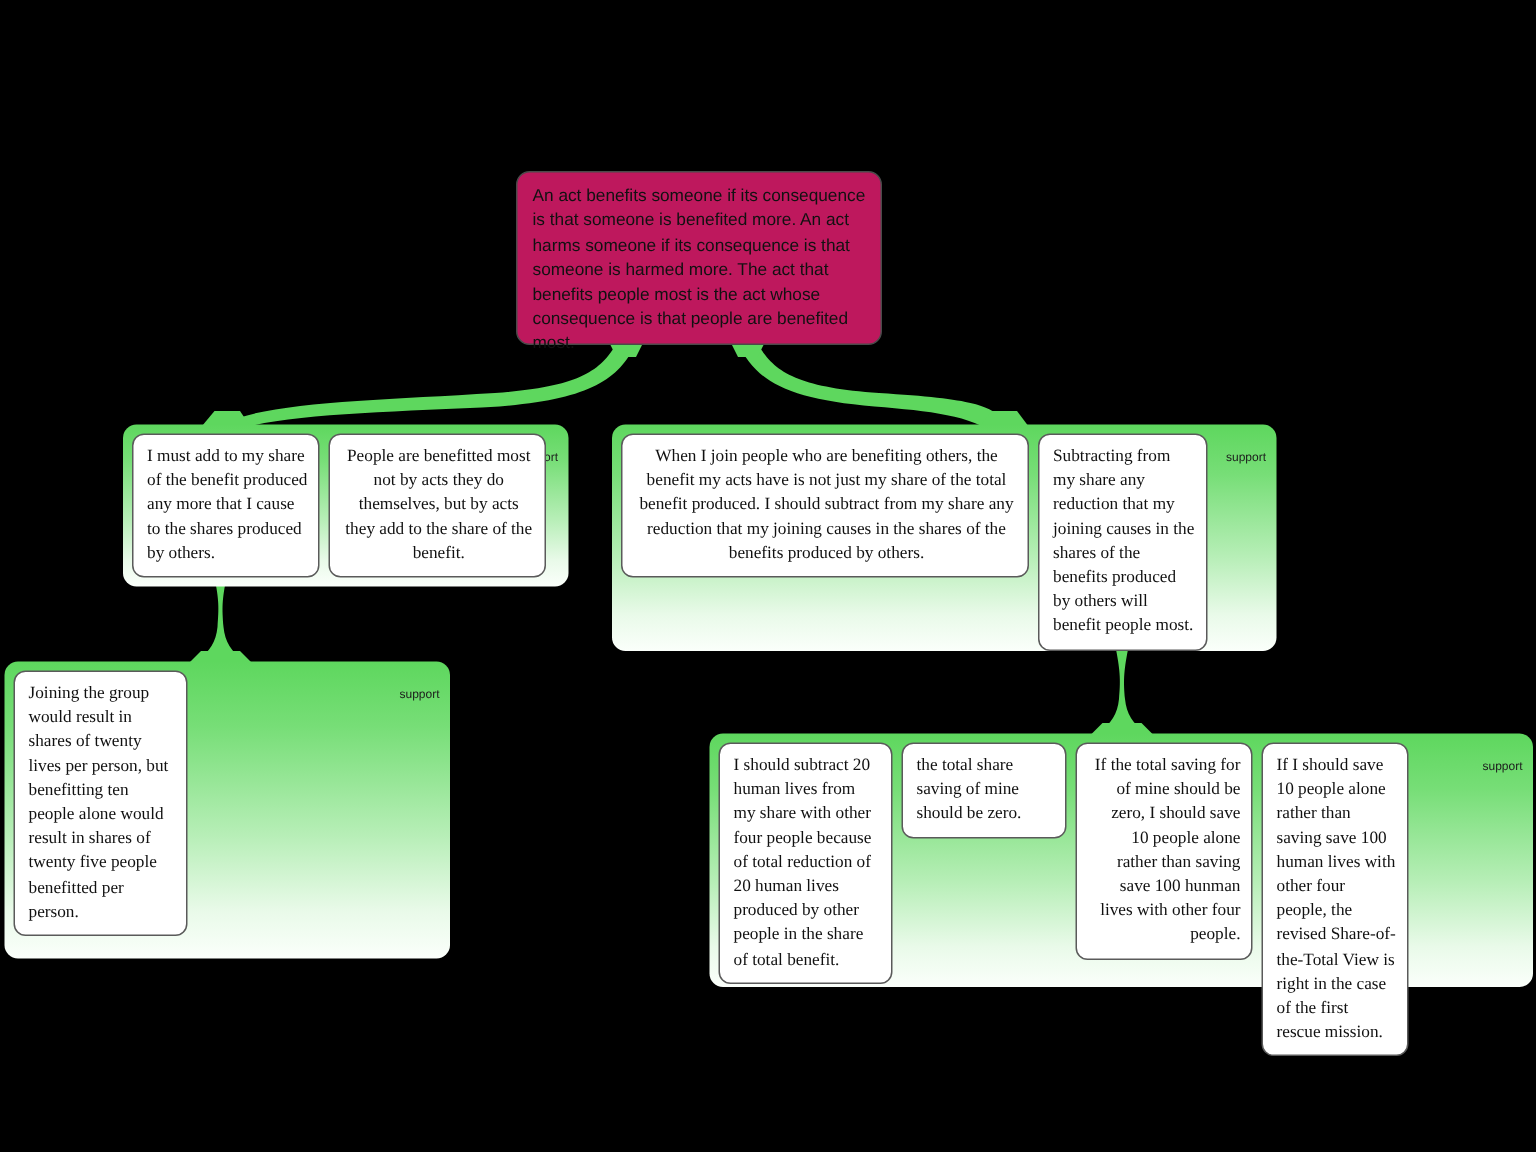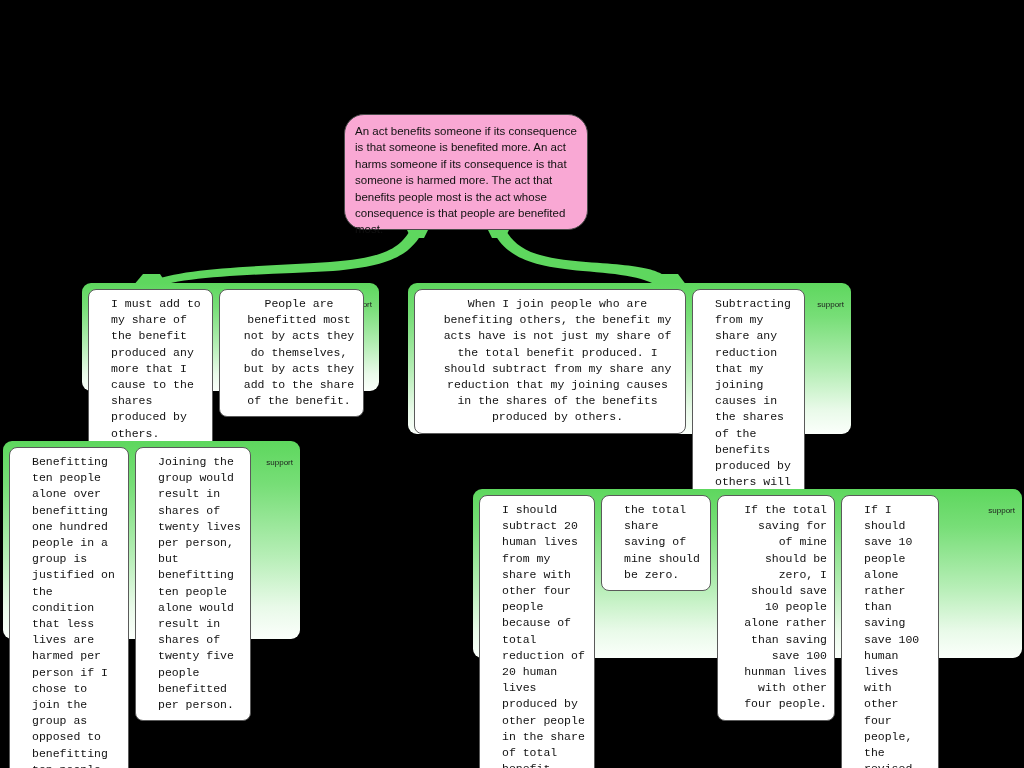--- a/index.html
+++ b/index.html
@@ -46,31 +46,31 @@
     display: flex;
     align-items: flex-start;
     gap: 6px;
   }
   
   .card {
     background: #ffffff;
     border: 1px solid #5a5a5a;
     border-radius: 8px;
     box-sizing: border-box;
-    padding: 6px 7px 7px 22px;
+    padding: 6px 7px 7px 9px;
     font-size: 11.5px;
     line-height: 16.2px;
     color: #111111;
-    font-family: Liberation Mono, monospace;
+    font-family: Liberation Serif, serif;
   }
   .root-card {
     position: absolute;
-    background: #f9a8d4;
+    background: #be185d;
     border: 1px solid #4a4a4a;
-    border-radius: 20px;
+    border-radius: 9px;
     box-sizing: border-box;
     padding: 8px 10px;
     font-size: 11.5px;
     line-height: 16.4px;
     color: #111111;
     font-family: "Liberation Sans", sans-serif;
   }
 </style>
 </head>
 <body>
@@ -142,23 +142,20 @@
       </div>
       <div class="card" style="width:113px;">
         <span>Subtracting from my share any reduction that my joining causes in the shares of the benefits produced by others will benefit people most.</span>
       </div>
     </div>
   </div>
 
   <div class="group" style="left:3px; top:441px; width:297px; height:198px;">
     <span class="group-label">support</span>
     <div class="cards">
-      <div class="card" style="width:120px;">
-        <span>Benefitting ten people alone over benefitting one hundred people in a group is justified on the condition that less lives are harmed per person if I chose to join the group as opposed to benefitting ten people alone.</span>
-      </div>
       <div class="card" style="width:116px;">
         <span>Joining the group would result in shares of twenty lives per person, but benefitting ten people alone would result in shares of twenty five people benefitted per person.</span>
       </div>
     </div>
   </div>
 
   <div class="group" style="left:473px; top:489px; width:549px; height:169px;">
     <span class="group-label">support</span>
     <div class="cards">
       <div class="card" style="width:116px;">

